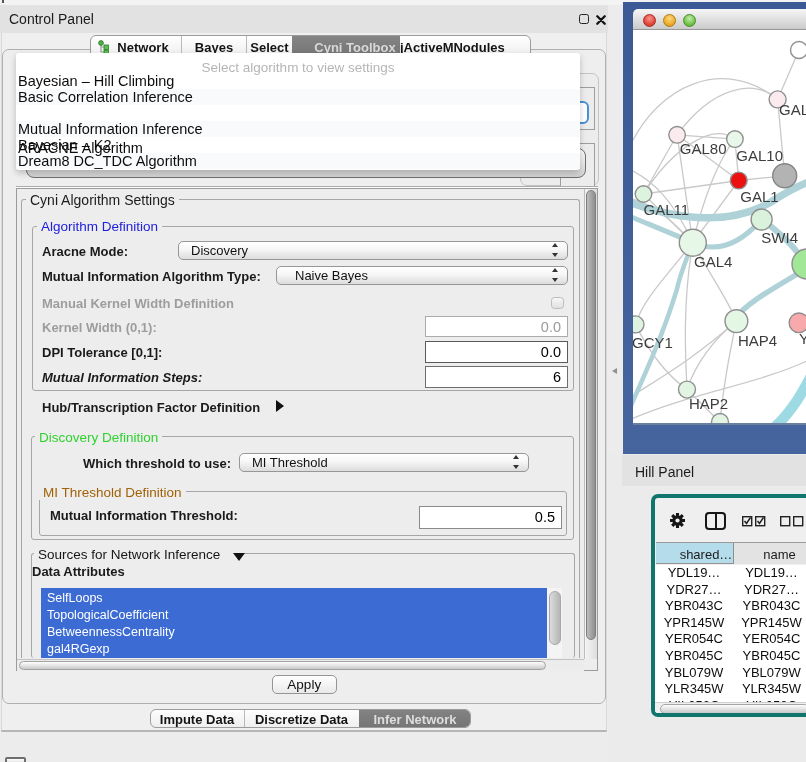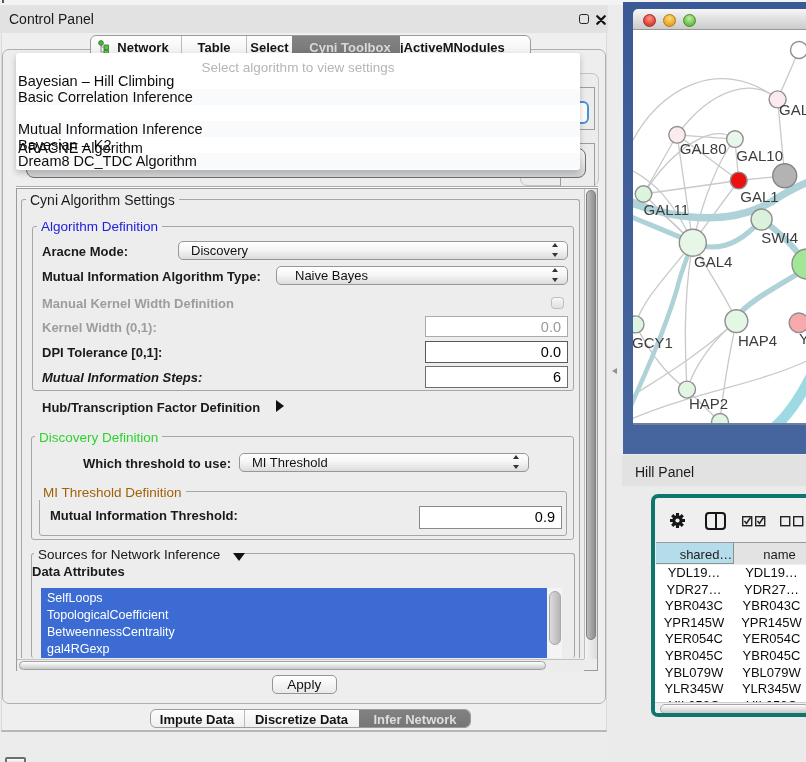--- a/index.html
+++ b/index.html
@@ -35,23 +35,23 @@
 
 <div class="ab" style="left:1px;top:33px;width:606px;height:698px;background:#efefef;border-left:1px solid #d9d9d9;border-right:1px solid #d9d9d9;"></div>
 
 <div class="ab" style="left:2px;top:49px;width:604px;height:655px;background:#eeeeee;border:1px solid #b0b0b0;border-radius:7px;"></div>
 
 <div class="ab" style="left:90px;top:35px;width:441px;height:23px;background:linear-gradient(#ffffff,#eeeeee);border:1px solid #9c9c9c;border-radius:6px;overflow:hidden;">
   <div class="ab" style="left:90px;top:0;width:1px;height:23px;background:#b9b9b9;"></div>
   <div class="ab" style="left:155px;top:0;width:1px;height:23px;background:#b9b9b9;"></div>
   <div class="ab" style="left:201px;top:0;width:108px;height:23px;background:linear-gradient(#848484,#747474);"></div>
   <div class="ab" style="left:0;top:3.5px;width:90px;height:16px;font-size:13px;font-weight:bold;color:#141414;text-align:center;padding-left:14px;">Network</div>
-  <div class="ab" style="left:91px;top:3.5px;width:64px;height:16px;font-size:13px;font-weight:bold;color:#141414;text-align:center;">Table</div>
+  <div class="ab" style="left:91px;top:3.5px;width:64px;height:16px;font-size:13px;font-weight:bold;color:#141414;text-align:center;">Bayes</div>
   <div class="ab" style="left:156px;top:3.5px;width:45px;height:16px;font-size:13px;font-weight:bold;color:#141414;text-align:center;">Select</div>
-  <div class="ab" style="left:201px;top:3.5px;width:108px;height:16px;font-size:13px;font-weight:bold;color:#d9d9d9;text-align:center;padding-left:8px;">Cyni Toolbox</div>
+  <div class="ab" style="left:201px;top:3.5px;width:118px;height:16px;font-size:13px;font-weight:bold;color:#d9d9d9;text-align:center;padding-left:8px;">Cyni Toolbox</div>
   <div class="ab" style="left:309px;top:3.5px;width:132px;height:16px;font-size:13px;font-weight:bold;color:#141414;text-align:left;">jActiveMNodules</div>
   <svg class="ab" style="left:6px;top:4px;" width="13" height="16" viewBox="0 0 13 16">
       <path d="M4 3 L4 12 M4 7 L9 7 M4 12 L9 12" stroke="#9a9a9a" stroke-width="1.2" fill="none"></path>
       <circle cx="4" cy="3" r="2.4" fill="#4caf46" stroke="#2c7c28" stroke-width="0.8"></circle>
       <rect x="7" y="5" width="4.4" height="4.4" fill="#57c04f" stroke="#2c7c28" stroke-width="0.8"></rect>
       <rect x="7" y="10" width="4.4" height="4.4" fill="#57c04f" stroke="#2c7c28" stroke-width="0.8"></rect>
     </svg>
 </div>
 
 <div class="ab" style="left:520px;top:73px;width:79px;height:113px;background:#ececec;border:1px solid #c4c4c4;border-radius:7px;"></div>
@@ -116,21 +116,21 @@
 <div class="lbl" style="left:83px;top:456px;">Which threshold to use:</div>
 <div class="combo" style="left:239px;top:452.5px;width:290px;height:19.5px;">
     <span class="ct">MI Threshold</span>
     <span class="arr aup"></span>
     <span class="arr adn"></span>
   </div>
 
 <div class="grp" style="left:38.5px;top:491px;width:528px;height:45px;"></div>
 <div class="gtitle" style="left:39px;top:484.5px;color:#a16207;">MI Threshold Definition</div>
 <div class="lbl" style="left:50px;top:508px;">Mutual Information Threshold:</div>
-<div class="field" style="left:418.5px;top:506px;width:143.5px;height:23px;border:1px solid #8a8a8a;line-height:21px;">0.9</div>
+<div class="field" style="left:418.5px;top:506px;width:143.5px;height:23px;border:1px solid #8a8a8a;line-height:21px;">0.5</div>
 
 <div class="grp" style="left:31px;top:553px;width:544px;height:105px;border-bottom:none;"></div>
 <div class="gtitle" style="left:34px;top:546.5px;color:#161616;padding-right:22px;">Sources for Network Inference</div>
 <div class="ab" style="left:233px;top:553px;width:0;height:0;border-left:6.5px solid transparent;border-right:6.5px solid transparent;border-top:8px solid #111;z-index:4;"></div>
 <div class="lbl" style="left:32px;top:564px;">Data Attributes</div>
 
 <div class="ab" style="left:40.5px;top:587.5px;width:506px;height:70px;background:#3b6bd3;"></div>
 <div class="ab" style="left:47px;top:589.5px;font-size:12.5px;color:#fff;line-height:17px;white-space:nowrap;">SelfLoops<br>TopologicalCoefficient<br>BetweennessCentrality<br>gal4RGexp</div>
 <div class="ab" style="left:546.5px;top:587.5px;width:15.5px;height:70px;background:#f4f4f4;"></div>
 <div class="ab" style="left:548.5px;top:591px;width:12px;height:54px;border-radius:6px;background:linear-gradient(90deg,#dcdcdc,#b5b5b5);border:1px solid #a8a8a8;"></div>

